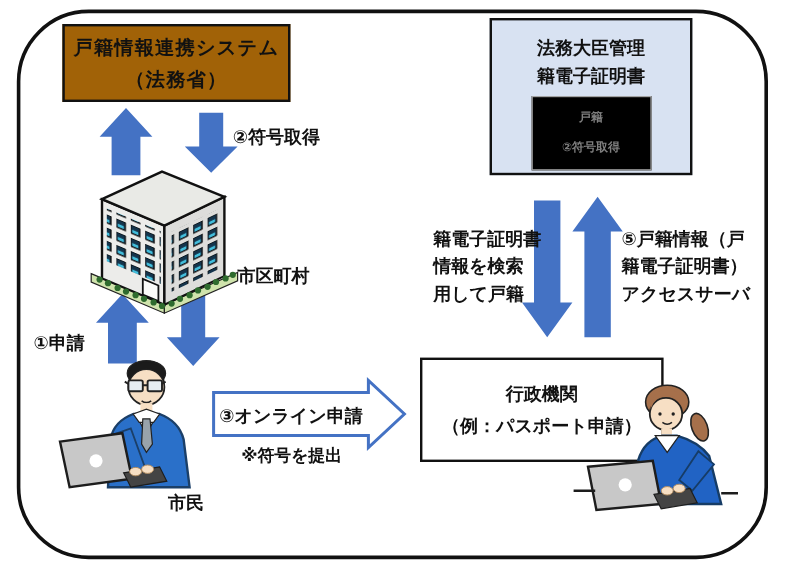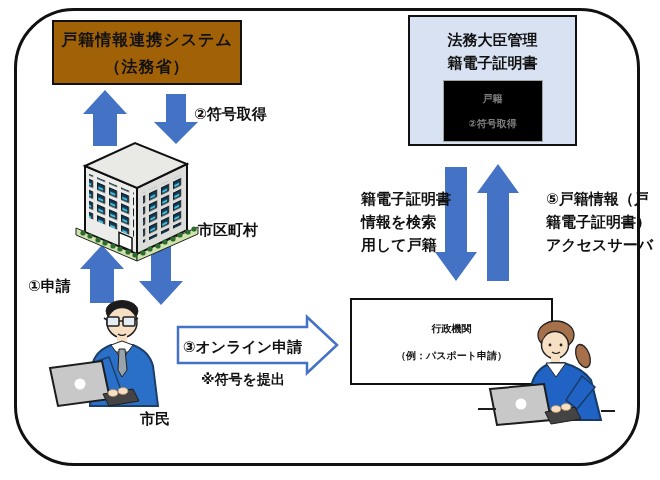--- a/index.html
+++ b/index.html
@@ -11,33 +11,33 @@
        display:flex;flex-direction:column;align-items:center;justify-content:center;
        text-align:center;font-weight:bold;}
   .box-system{left:52px;top:20px;width:190px;height:65px;background:#a16207;
               font-size:16px;line-height:27px;letter-spacing:1px;}
   .box-server{left:408px;top:15px;width:169px;height:131px;background:#d8e2f2;
               justify-content:center;padding-top:9px;font-size:15px;line-height:23px;}
   .cert{margin-top:5px;width:100px;height:62px;background:#000000;border:1.5px solid #a3a3a3;
         color:#7f7f7f;font-size:10px;font-weight:bold;line-height:25px;
         display:flex;flex-direction:column;align-items:center;justify-content:center;box-sizing:border-box;}
   .box-agency{left:350px;top:298px;width:203px;height:87px;background:#fff;
-              font-size:10px;line-height:19px;gap:8px;}
+              font-size:15px;line-height:19px;gap:8px;}
   .decor{position:absolute;left:0;top:0;z-index:2;pointer-events:none;}
   .lbl{position:absolute;font-weight:bold;font-size:15px;white-space:nowrap;z-index:3;}
   .lbl-step1{left:28px;top:277px;}
   .lbl-step2{left:194px;top:105px;}
   .lbl-muni{left:198px;top:221px;}
   .lbl-citizen{left:92px;top:410px;margin-left:48px;}
   .lbl-step3{left:178px;top:327px;width:129px;height:40px;display:flex;
              align-items:center;justify-content:center;white-space:nowrap;}
   .lbl-note{left:201px;top:371px;font-size:14px;text-align:center;}
   .lbl-block{line-height:23px;}
   .lbl-step4{left:361px;top:188px;}
-  .lbl-step5{left:518px;top:188px;margin-left:28px;}
+  .lbl-step5{left:518px;top:188px;}
 </style>
 </head>
 <body>
 
 <div class="stage">
 
   <div class="outer"></div>
 
   <div class="box box-system">
     <div>戸籍情報連携システム</div>

